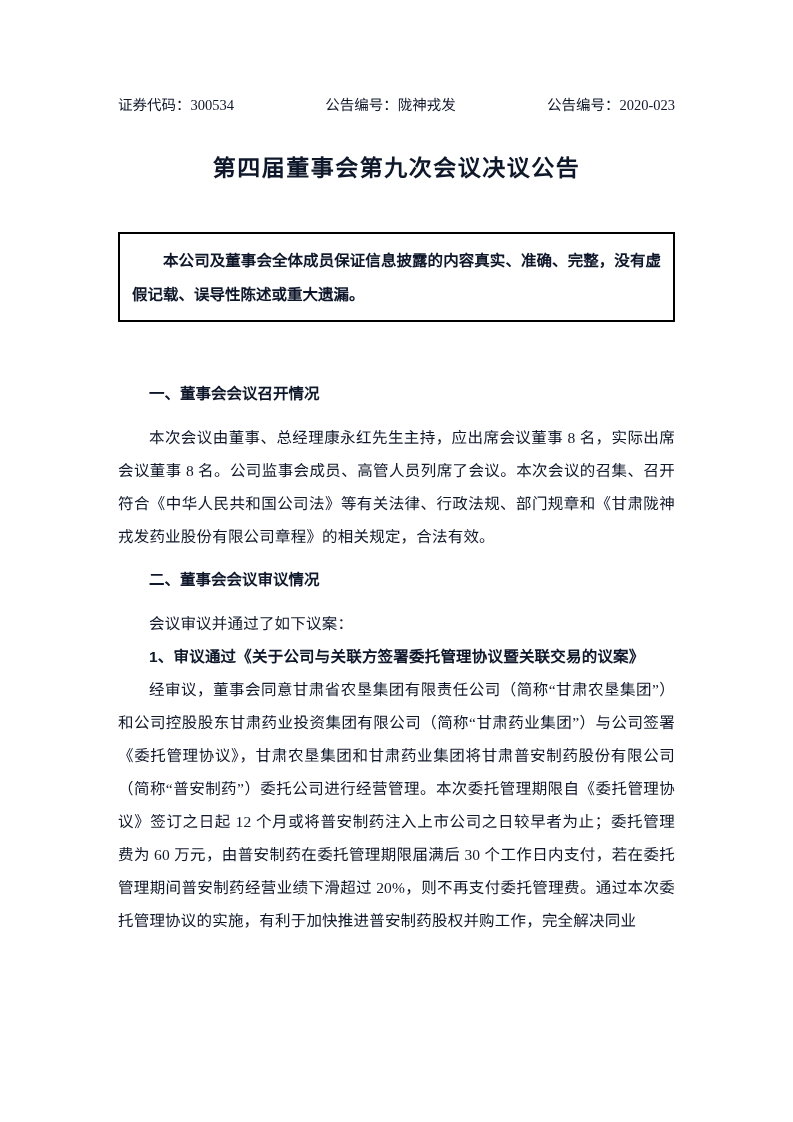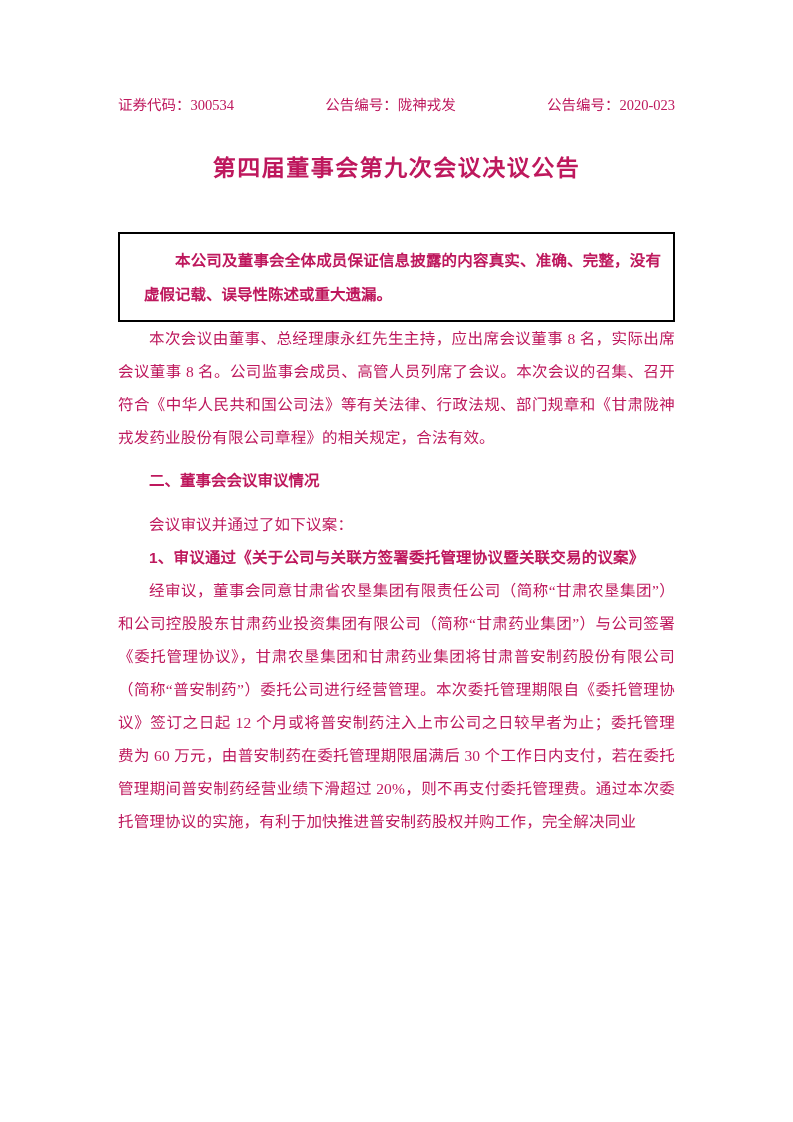--- a/index.html
+++ b/index.html
@@ -5,21 +5,21 @@
   html, body {
     margin: 0;
     padding: 0;
     background: #ffffff;
   }
   .page {
     position: relative;
     width: 793px;
     height: 1122px;
     background: #ffffff;
-    color: #be185d;
+    color: #0f172a;
     font-family: "Liberation Serif", "DejaVu Serif", serif;
     overflow: hidden;
     box-sizing: border-box;
   }
   .content {
     position: absolute;
     left: 118px;
     top: 0;
     width: 557px;
   }
@@ -36,21 +36,21 @@
     text-align: center;
     font-family: "Liberation Sans", "DejaVu Sans", sans-serif;
     font-weight: bold;
     font-size: 23px;
     letter-spacing: 1.5px;
     line-height: 41px;
   }
   .disclaimer-box {
     margin-top: 43px;
     border: 2px solid #000000;
-    padding: 10px 12px 8px 24px;
+    padding: 10px 12px 8px 12px;
     font-family: "Liberation Sans", "DejaVu Sans", sans-serif;
     font-weight: bold;
     font-size: 15.5px;
     line-height: 34px;
     text-indent: 2em;
     text-align: justify;
   }
   .sec-heading {
     font-family: "Liberation Sans", "DejaVu Sans", sans-serif;
     font-weight: bold;
@@ -92,20 +92,21 @@
     </div>
 
     <div class="doc-title">
       <div>第四届董事会第九次会议决议公告</div>
     </div>
 
     <div class="disclaimer-box">
       <span>本公司及董事会全体成员保证信息披露的内容真实、准确、完整，没有虚假记载、误导性陈述或重大遗漏。</span>
     </div>
 
+    <h2 class="sec-heading first">一、董事会会议召开情况</h2>
 
     <p class="para">本次会议由董事、总经理康永红先生主持，应出席会议董事 8 名，实际出席会议董事 8 名。公司监事会成员、高管人员列席了会议。本次会议的召集、召开符合《中华人民共和国公司法》等有关法律、行政法规、部门规章和《甘肃陇神戎发药业股份有限公司章程》的相关规定，合法有效。</p>
 
     <h2 class="sec-heading second">二、董事会会议审议情况</h2>
 
     <p class="para">会议审议并通过了如下议案：</p>
     <p class="para bold-item">1、审议通过《关于公司与关联方签署委托管理协议暨关联交易的议案》</p>
     <p class="para">经审议，董事会同意甘肃省农垦集团有限责任公司（简称“甘肃农垦集团”）和公司控股股东甘肃药业投资集团有限公司（简称“甘肃药业集团”）与公司签署《委托管理协议》，甘肃农垦集团和甘肃药业集团将甘肃普安制药股份有限公司（简称“普安制药”）委托公司进行经营管理。本次委托管理期限自《委托管理协议》签订之日起 12 个月或将普安制药注入上市公司之日较早者为止；委托管理费为 60 万元，由普安制药在委托管理期限届满后 30 个工作日内支付，若在委托管理期间普安制药经营业绩下滑超过 20%，则不再支付委托管理费。通过本次委托管理协议的实施，有利于加快推进普安制药股权并购工作，完全解决同业</p>
 
   </div>

